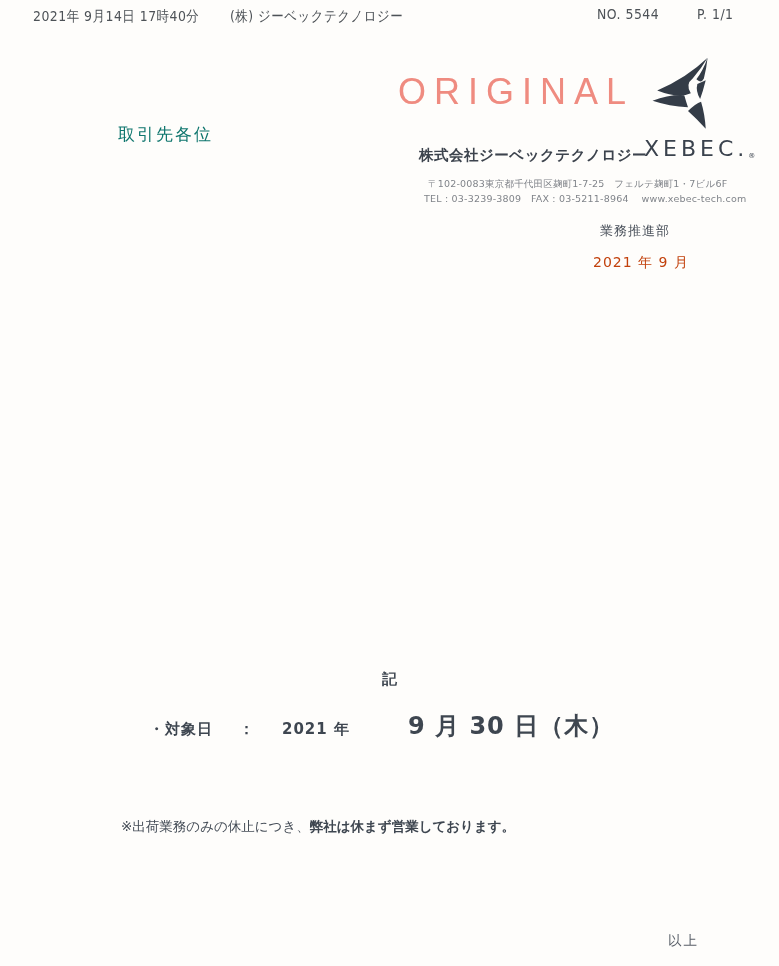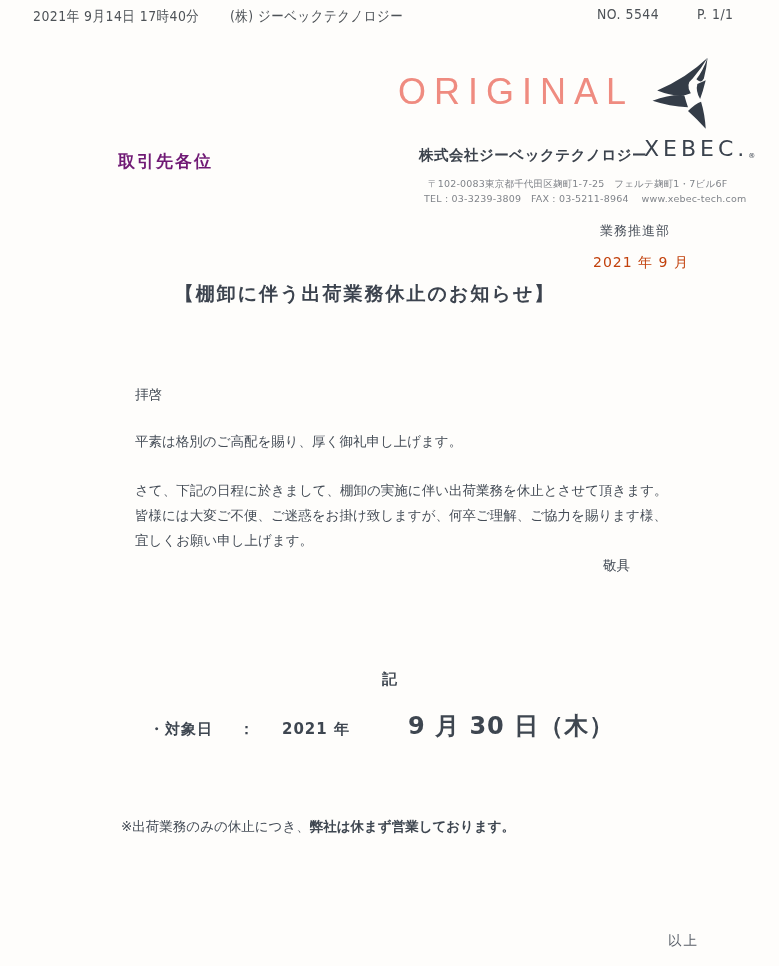--- a/index.html
+++ b/index.html
@@ -59,25 +59,25 @@
     left: 644px; top: 136px;
     font-size: 22px;
     letter-spacing: 4px;
     color: #3a424d;
     white-space: nowrap;
   }
   .logo-text .reg { font-size: 7px; letter-spacing: 0; vertical-align: -2px; }
 
   .recipient {
     position: absolute;
-    left: 118px; top: 150px;
+    left: 118px; top: 123px;
     font-size: 17px;
-    font-weight: bold;
+    font-weight: normal;
     letter-spacing: 2px;
-    color: #701a75;
+    color: #0f766e;
   }
 
   .company-name {
     position: absolute;
     left: 419px; top: 146px;
     font-size: 14.5px;
     font-weight: bold;
     letter-spacing: 0.5px;
     color: #3c434d;
     white-space: nowrap;
@@ -209,30 +209,21 @@
 
   <div class="recipient">取引先各位</div>
 
   <div class="company-name">株式会社ジーベックテクノロジー</div>
   <div class="company-address">〒102-0083東京都千代田区麹町1-7-25　フェルテ麹町1・7ビル6F</div>
   <div class="company-contact">TEL : 03-3239-3809　FAX : 03-5211-8964　 www.xebec-tech.com</div>
 
   <div class="department">業務推進部</div>
   <div class="doc-date">2021 年 9 月</div>
 
-  <div class="doc-title">【棚卸に伴う出荷業務休止のお知らせ】</div>
-
-  <div class="body-block">
-    <div class="salutation">拝啓</div>
-    <div class="greeting">平素は格別のご高配を賜り、厚く御礼申し上げます。</div>
-    <div>さて、下記の日程に於きまして、棚卸の実施に伴い出荷業務を休止とさせて頂きます。</div>
-    <div>皆様には大変ご不便、ご迷惑をお掛け致しますが、何卒ご理解、ご協力を賜ります様、</div>
-    <div>宜しくお願い申し上げます。</div>
-    <div class="closing">敬具</div>
-  </div>
+
 
   <div class="record-heading">記</div>
 
   <div class="target-row">
     <span class="target-label">・対象日</span>
     <span class="target-colon">：</span>
     <span class="target-year">2021 年</span>
     <span class="target-big-date">9 月 30 日（木）</span>
   </div>
 

